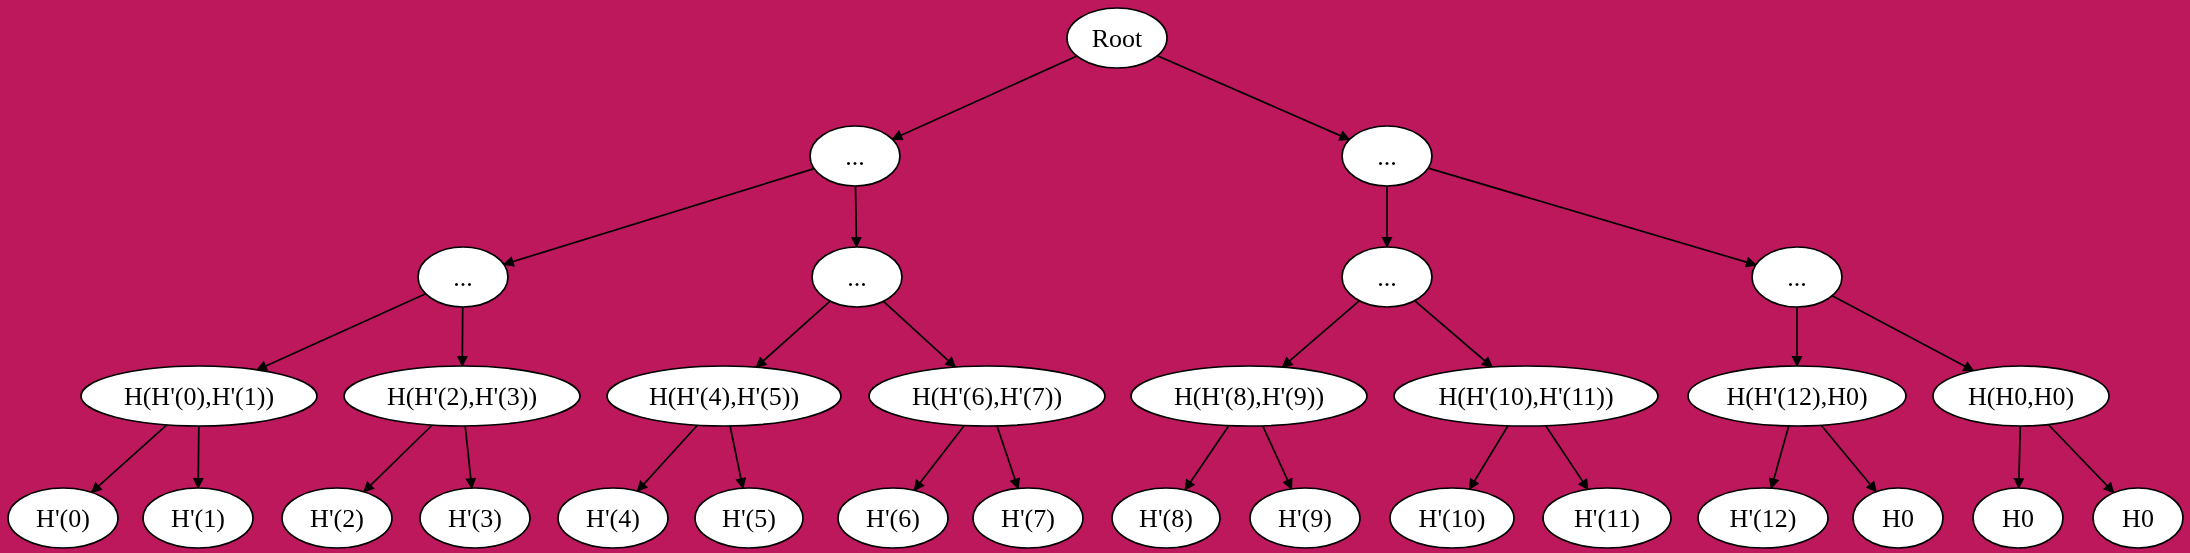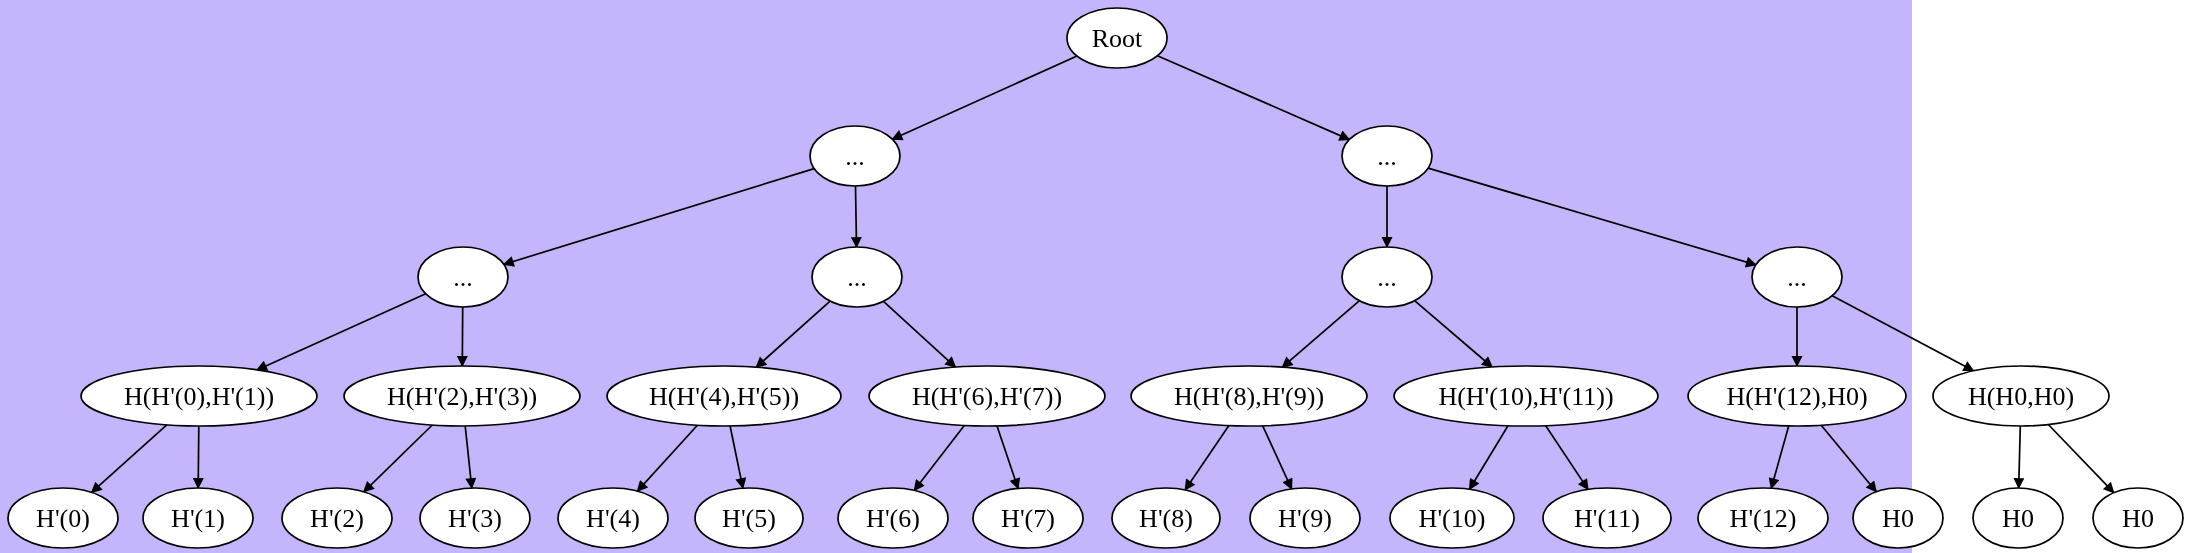--- a/index.html
+++ b/index.html
@@ -6,23 +6,23 @@
   html, body {
     margin: 0;
     padding: 0;
     background: #ffffff;
     width: 2190px;
     height: 553px;
     overflow: hidden;
   }
   .diagram-wrap {
     position: relative;
-    width: 1912px;
+    width: 2190px;
     height: 553px;
-    background: #c4b5fd;
+    background: #be185d;
   }
   svg text {
     font-family: "Liberation Serif", "DejaVu Serif", serif;
     font-size: 26px;
     fill: #000000;
   }
   svg ellipse {
     fill: #ffffff;
     stroke: #000000;
     stroke-width: 1.7;

